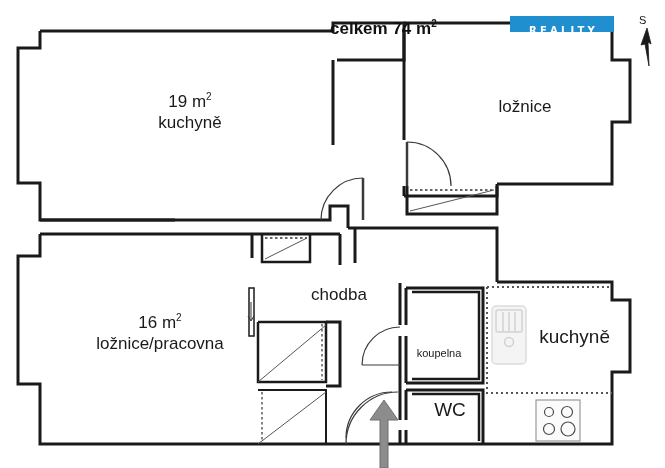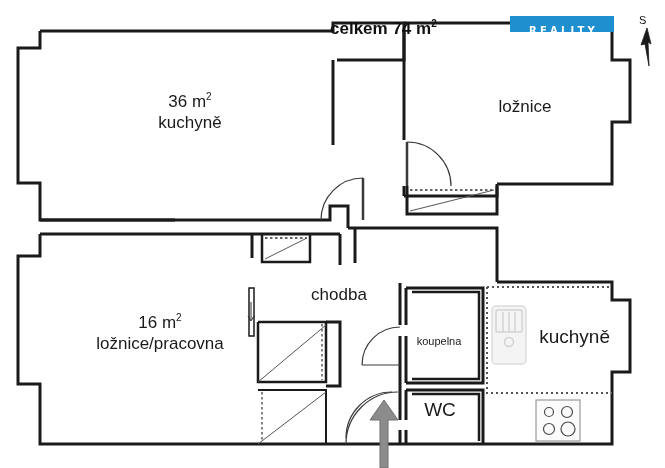--- a/index.html
+++ b/index.html
@@ -272,38 +272,38 @@
       <path d="M 380 468 L 380 420 L 370 420 L 384 400 L 398 420 L 388 420 L 388 468 Z" fill="#8c8c8c" stroke="#6f6f6f" stroke-width="1"></path>
     </g>
 
   </svg>
 
   <div class="total-area">
     <span>celkem 74 m</span><sup>2</sup>
   </div>
 
   <div class="room-label" style="left:110px; top:92px; width:160px;">
-    <div class="room-area"><span>36 m</span><sup>2</sup></div>
+    <div class="room-area"><span>19 m</span><sup>2</sup></div>
     <div class="room-name">kuchyně</div>
   </div>
 
   <div class="room-label" style="left:450px; top:97px; width:150px;">
     <div class="room-name">ložnice</div>
   </div>
 
   <div class="room-label" style="left:60px; top:313px; width:200px;">
     <div class="room-area"><span>16 m</span><sup>2</sup></div>
     <div class="room-name">ložnice/pracovna</div>
   </div>
 
   <div class="room-label room-name" style="left:294px; top:285px; width:90px;">chodba</div>
 
-  <div class="room-label small-room-name" style="left:405px; top:335px; width:68px;">koupelna</div>
-
-  <div class="room-label room-name" style="left:409px; top:398px; width:62px; font-size:19px;">WC</div>
+  <div class="room-label small-room-name" style="left:405px; top:347px; width:68px;">koupelna</div>
+
+  <div class="room-label room-name" style="left:419px; top:398px; width:62px; font-size:19px;">WC</div>
 
   <div class="room-label room-name" style="left:500px; top:325px; width:110px; font-size:19px;text-align:right;">kuchyně</div>
 
   <div id="logo">
     <div id="logo-bottom">
       <span id="logo-sub">REALITY</span>
     </div>
   </div>
 
   <div id="compass">

